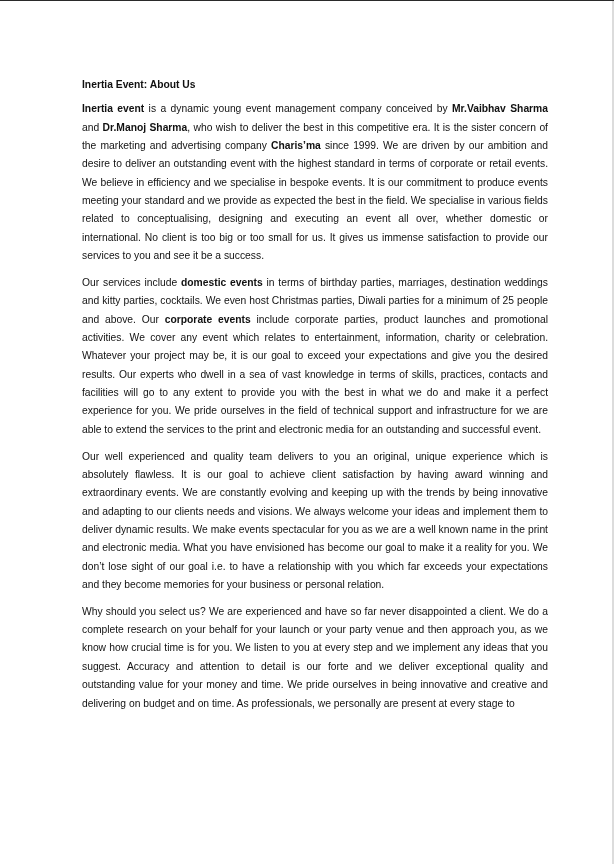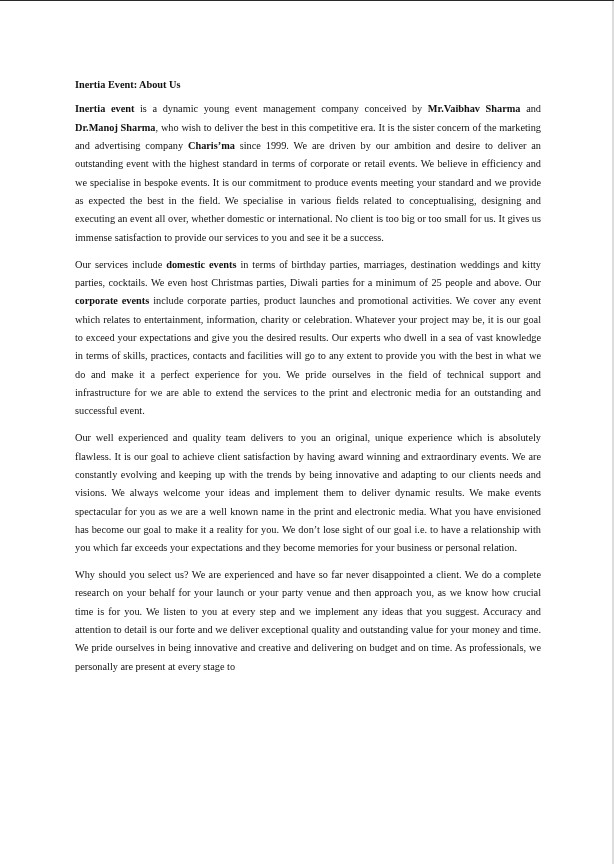--- a/index.html
+++ b/index.html
@@ -18,24 +18,24 @@
     .right-edge {
       position: absolute;
       top: 0;
       right: 0;
       width: 2px;
       height: 864px;
       background: #dcdcdc;
     }
     .page {
       position: absolute;
-      left: 75px;
+      left: 82px;
       top: 75px;
       width: 466px;
-      font-family: Liberation Serif, serif;
+      font-family: Liberation Sans, sans-serif;
       font-size: 10.3px;
       line-height: 18.35px;
       color: #111111;
     }
     .doc-title {
       font-weight: bold;
       margin: 0 0 6px 0;
       font-size: 10.3px;
     }
     .para {

